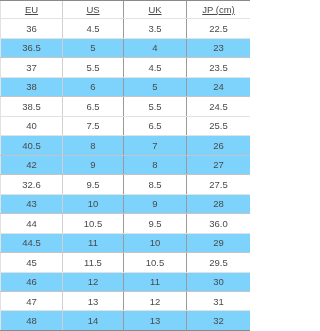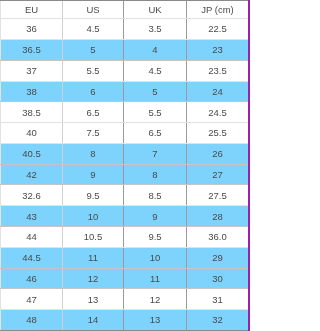--- a/index.html
+++ b/index.html
@@ -41,20 +41,21 @@
 
   
   thead th {
     font-size: 9.5px;
     font-weight: normal;
     border-top: 1.5px solid #8a8a8a;
     border-bottom: 1px solid #e2e2e2;
     height: 21px;
     line-height: 21px;
     background: #ffffff;
+    text-decoration: underline;
   }
 
   
   tbody td {
     font-size: 9.5px;
     border-bottom: 1px solid #ffffff;
   }
 
   tbody tr.stripe td {
     background: #7dd3fc;
@@ -66,21 +67,21 @@
   }
 
   tbody tr.last-row td {
     border-bottom: 1.5px solid #8a8a8a;
   }
 
   
   .col-eu { border-left: 1px solid #e2e2e2; }
   .col-us { border-left: 1px solid #d0d0d0; }
   .col-uk { border-left: 1px solid #9a9a9a; }
-  .col-jp { border-left: 1px solid #9a9a9a; border-right: 5px solid #a21caf; }
+  .col-jp { border-left: 1px solid #9a9a9a; border-right: 1px solid #a21caf; }
 
   thead .col-us { border-left: 1px solid #d0d0d0; }
   thead .col-uk { border-left: 1px solid #9a9a9a; }
   thead .col-jp { border-left: 1px solid #9a9a9a; }
 </style>
 </head>
 <body>
 
 <table id="size-table">
   <colgroup>
@@ -163,20 +164,26 @@
         <td class="col-us">10.5</td>
         <td class="col-uk">9.5</td>
         <td class="col-jp">36.0</td>
       </tr>
       <tr class="stripe">
         <td class="col-eu">44.5</td>
         <td class="col-us">11</td>
         <td class="col-uk">10</td>
         <td class="col-jp">29</td>
       </tr>
+      <tr class="plain">
+        <td class="col-eu">45</td>
+        <td class="col-us">11.5</td>
+        <td class="col-uk">10.5</td>
+        <td class="col-jp">29.5</td>
+      </tr>
       <tr class="stripe">
         <td class="col-eu">46</td>
         <td class="col-us">12</td>
         <td class="col-uk">11</td>
         <td class="col-jp">30</td>
       </tr>
       <tr class="plain">
         <td class="col-eu">47</td>
         <td class="col-us">13</td>
         <td class="col-uk">12</td>

